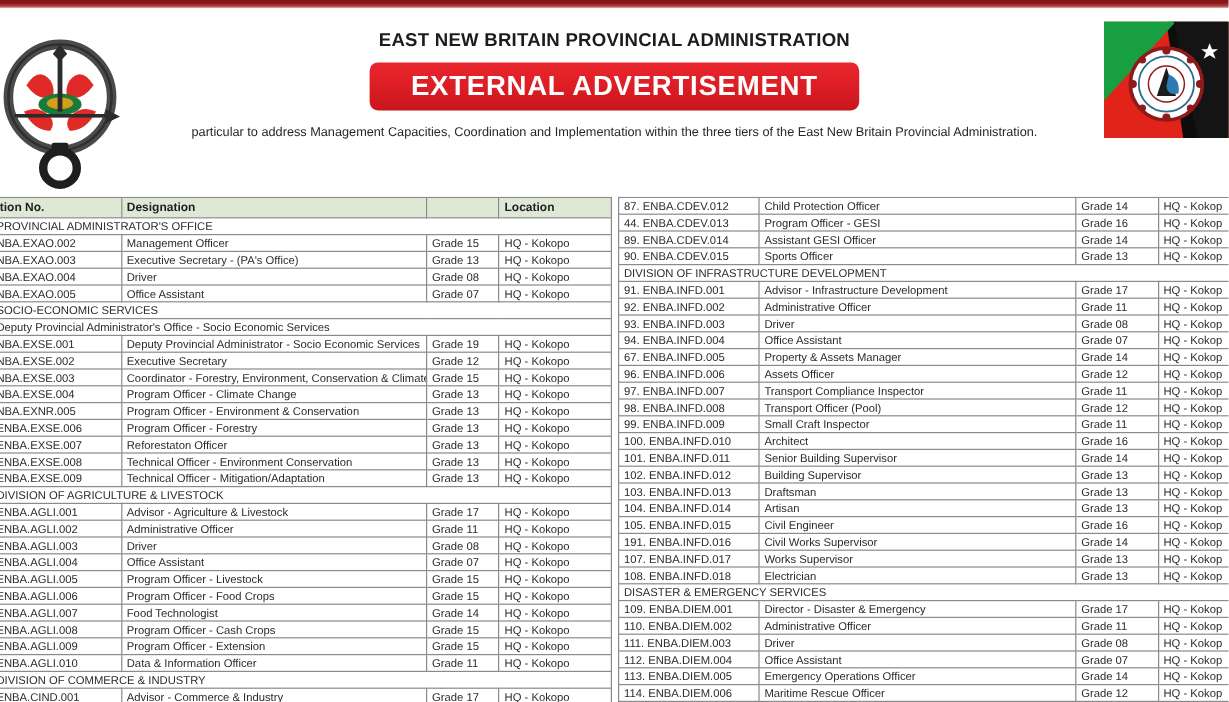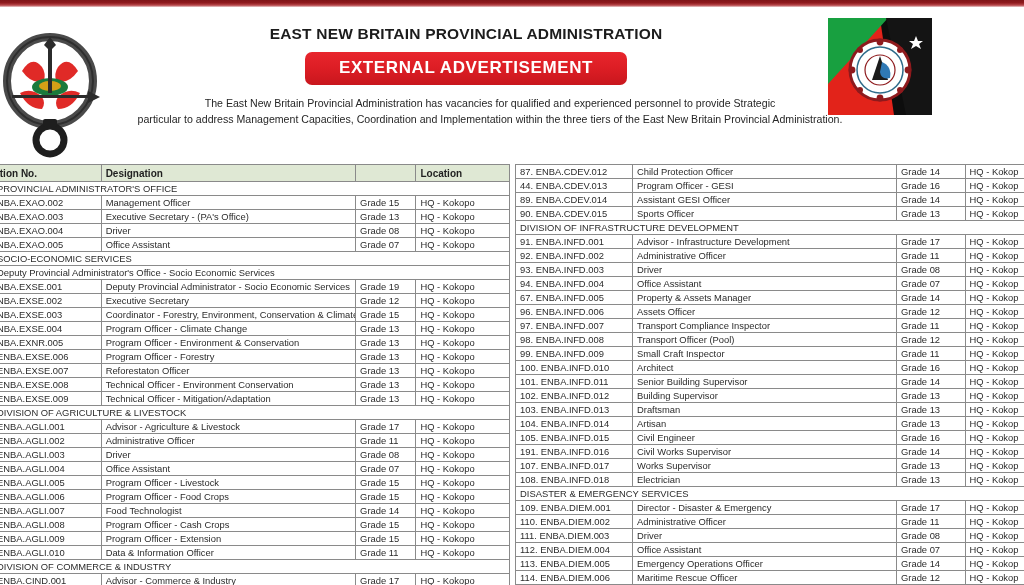--- a/index.html
+++ b/index.html
@@ -26,21 +26,21 @@
     top: 0; left: 0;
     width: 1024px;
     height: 7px;
     background: linear-gradient(to bottom, #7e1518 0%, #8e1a1d 40%, #b8494c 75%, #e8cfd0 100%);
   }
 
   
   .header {
     position: absolute;
     top: 7px; left: 0;
-    width: 932px;
+    width: 1024px;
     height: 157px;
     background: #ffffff;
   }
 
   .crest {
     position: absolute;
     left: 2px;
     top: 12px;
     width: 104px;
     height: 150px;
@@ -73,21 +73,21 @@
   .ext-ad-wrap {
     margin-top: 9px;
     display: flex;
     justify-content: center;
   }
 
   .ext-ad {
     display: inline-block;
     background: linear-gradient(to bottom, #e8262d 0%, #dd1e25 48%, #c8161d 100%);
     color: #ffffff;
-    font-size: 17px;
+    font-size: 23px;
     font-weight: bold;
     letter-spacing: 0.6px;
     padding: 6px 34px 7px 34px;
     border-radius: 7px;
     white-space: nowrap;
   }
 
   .blurb {
     margin: 11px auto 0 auto;
     width: 760px;
@@ -210,21 +210,20 @@
       <circle cx="48" cy="121" r="9" fill="#ffffff"></circle>
       <rect x="41" y="100" width="14" height="8" rx="2" fill="#1e1e1e"></rect>
     </svg>
 
     <div class="header-center">
       <div class="org-title">EAST NEW BRITAIN PROVINCIAL ADMINISTRATION</div>
       <div class="ext-ad-wrap">
         <div class="ext-ad">EXTERNAL ADVERTISEMENT</div>
       </div>
       <div class="blurb">
-        <span>The East New Britain Provincial Administration has vacancies for qualified and experienced personnel to provide Strategic</span>
         <span>particular to address Management Capacities, Coordination and Implementation within the three tiers of the East New Britain Provincial Administration.</span>
       </div>
     </div>
 
     <svg class="flag" viewBox="0 0 104 97">
       <rect x="0" y="0" width="104" height="97" fill="#e2231a"></rect>
       <path d="M0 0 L52 0 L0 60z" fill="#18a040"></path>
       <path d="M52 0 L104 0 L104 97 L66 97z" fill="#0d0d0d"></path>
       <path d="M0 0 L60 0 L0 66z" fill="#18a040"></path>
       <path d="M58 0 L104 0 L104 97 L78 97z" fill="#141414"></path>

